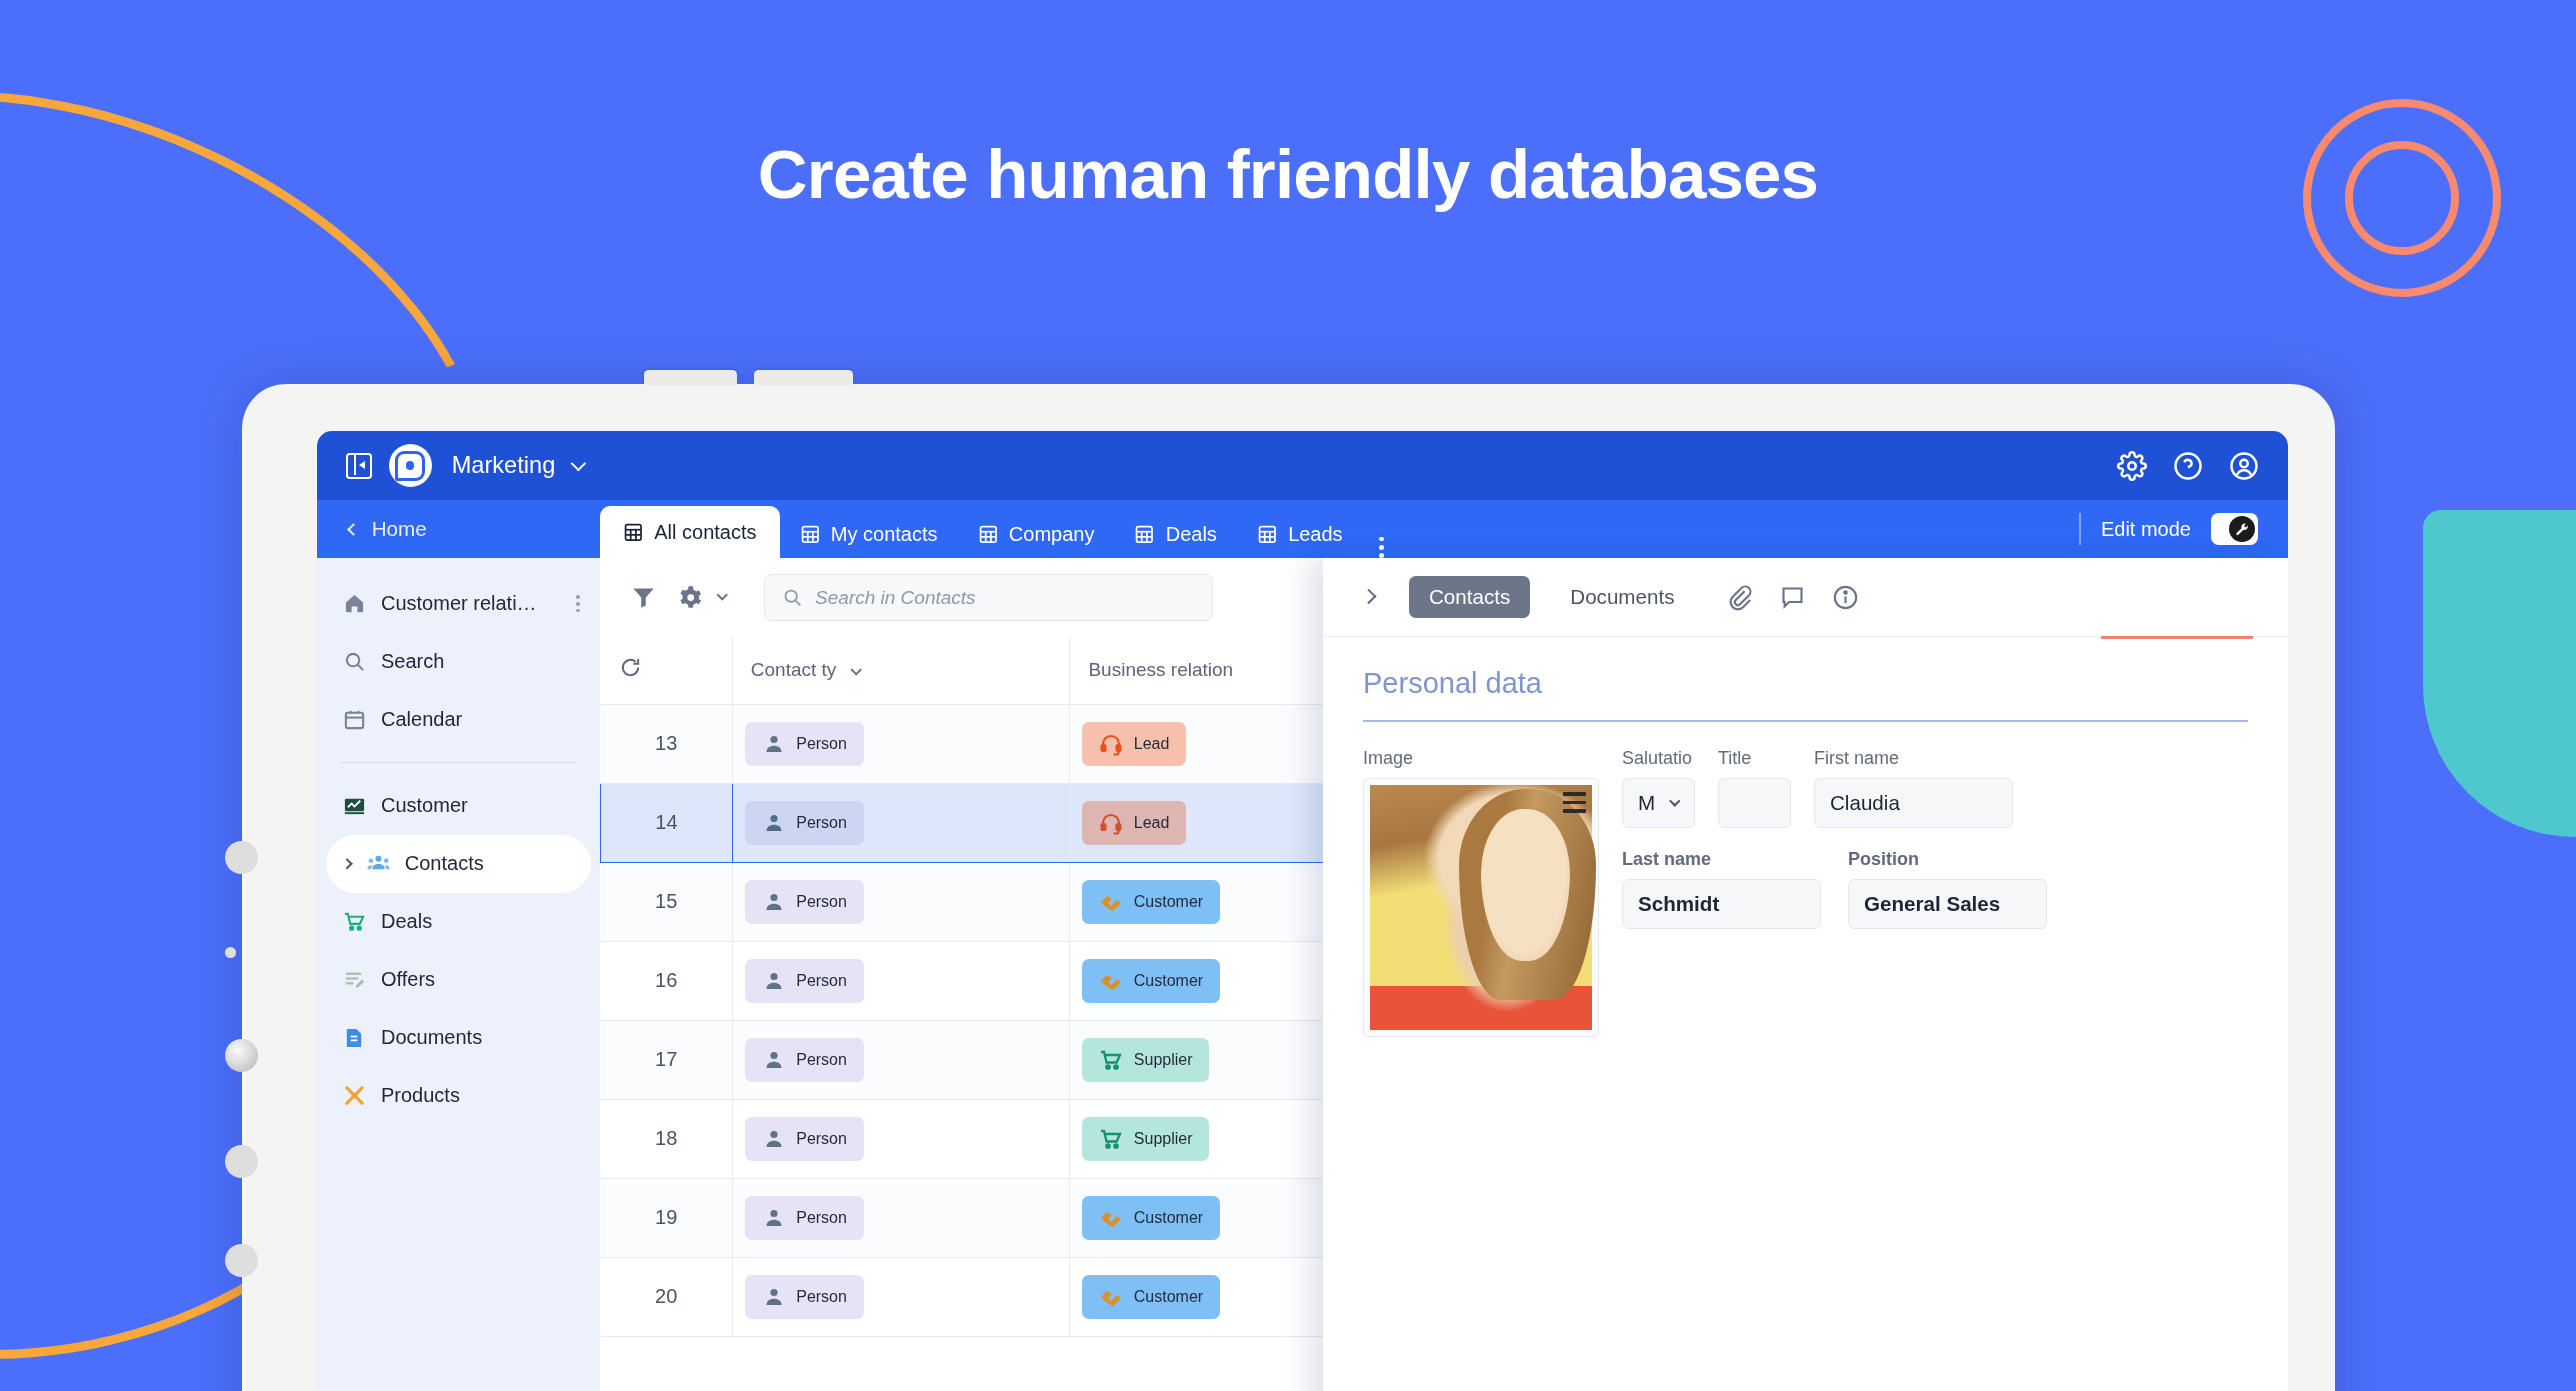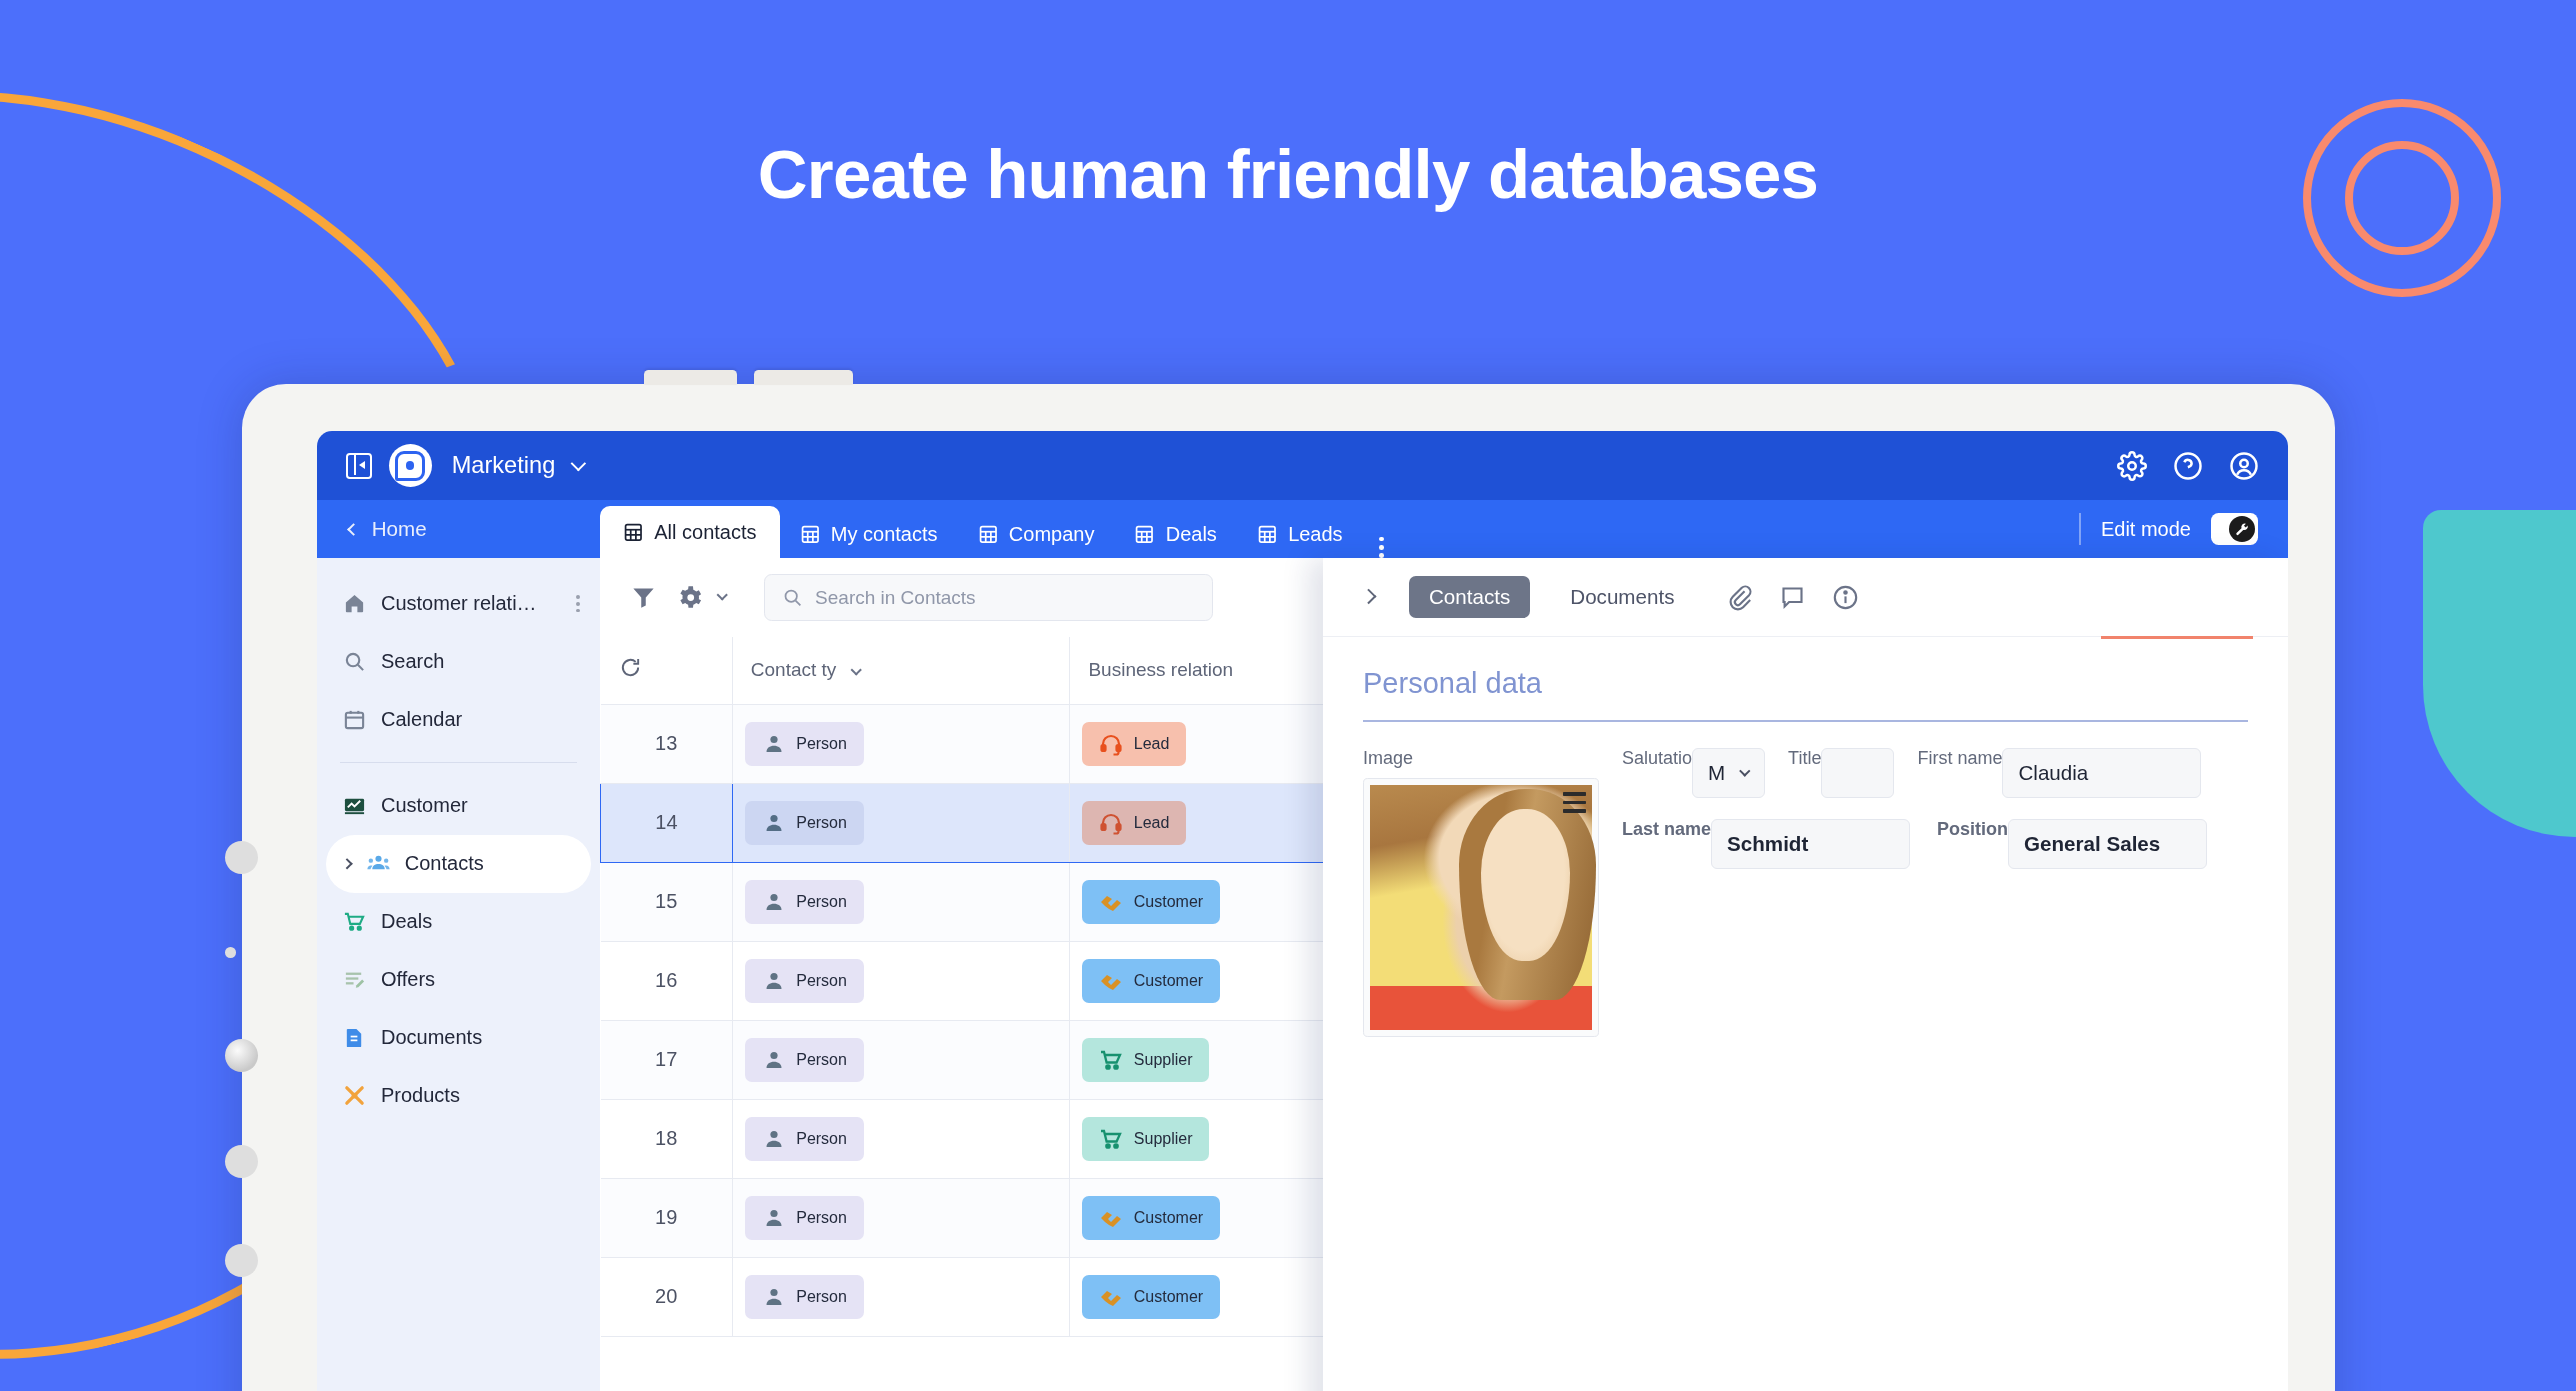--- a/index.html
+++ b/index.html
@@ -220,21 +220,21 @@
   .tb-ic { width: 27px; height: 27px; cursor: pointer; }
   .small-chev {
     width: 8.4px; height: 8.4px;
     border-right: 2.3px solid #6b7388; border-bottom: 2.3px solid #6b7388;
     transform: rotate(45deg); margin-left: -6px; margin-bottom: 4.6px; cursor: pointer;
   }
   .searchbox {
     width: 449px; height: 47px; background: #f7f8fa;
     border: 1.1px solid #e3e6ee; border-radius: 7.6px;
     display: flex; align-items: center; padding: 0 16.7px; gap: 12px;
-    margin-left: 18px; cursor: text;
+    margin-left: 18px; cursor: text; font-style: italic;
   }
   .search-ph { color: #9097a9; font-size: 19px; }
   .toolbar-right { margin-left: auto; display: flex; align-items: center; gap: 30px; }
 
   
   .table-wrap { flex: 1; overflow: hidden; position: relative; }
   table { border-collapse: collapse; width: 837px; table-layout: fixed; }
   th, td { border-bottom: 1.1px solid #e7eaf1; border-right: 1.1px solid #e7eaf1; }
   thead th { height: 67px; background: #fff; font-weight: 400;
              font-size: 19px; color: #5e6578; text-align: left; padding-left: 18px; }
@@ -287,21 +287,21 @@
   .dt-tab.active { background: #6d7588; color: #fff; }
   .dt-icons { display: flex; align-items: center; gap: 26px; margin-left: 12px; }
   .dt-ic { width: 27px; height: 27px; cursor: pointer; }
   .red-underline {
     position: absolute; left: 778px; top: 78px; width: 152px; height: 3px; background: #f1836c;
   }
   .detail-body { flex: 1; padding: 30px 40px 0 40px; overflow: hidden; }
   .sec-title { font-size: 29px; color: #8094d1; font-weight: 400; }
   .sec-rule { height: 1.5px; background: #a9b6e0; margin-top: 20px; }
   .form-row { display: flex; gap: 23px; margin-top: 26px; }
-  .field { display: flex; }
+  .field { display: flex; flex-direction: column; }
   .f-label { font-size: 18px; color: #636a7c; margin-bottom: 9px; }
   .f-input {
     height: 50px; background: #f6f7f9; border: 1.1px solid #e4e7ee;
     border-radius: 6px; display: flex; align-items: center; padding: 0 15px;
     font-size: 20.6px; color: #1f2535; cursor: text;
   }
   .f-input.select { justify-content: space-between; gap: 7.6px; }
   .sel-chev {
     width: 7.6px; height: 7.6px;
     border-right: 2.3px solid #4a5062; border-bottom: 2.3px solid #4a5062;

